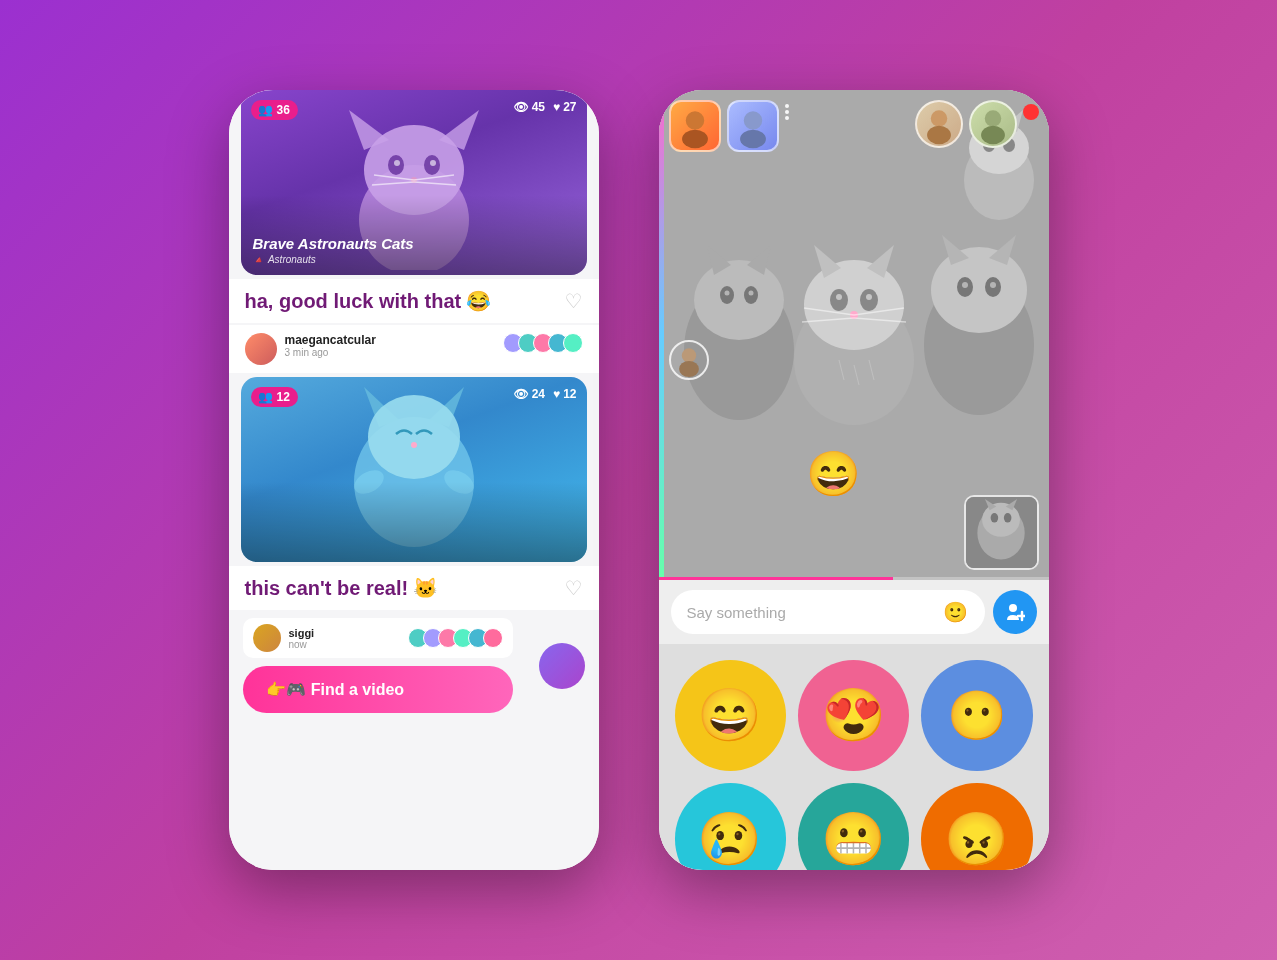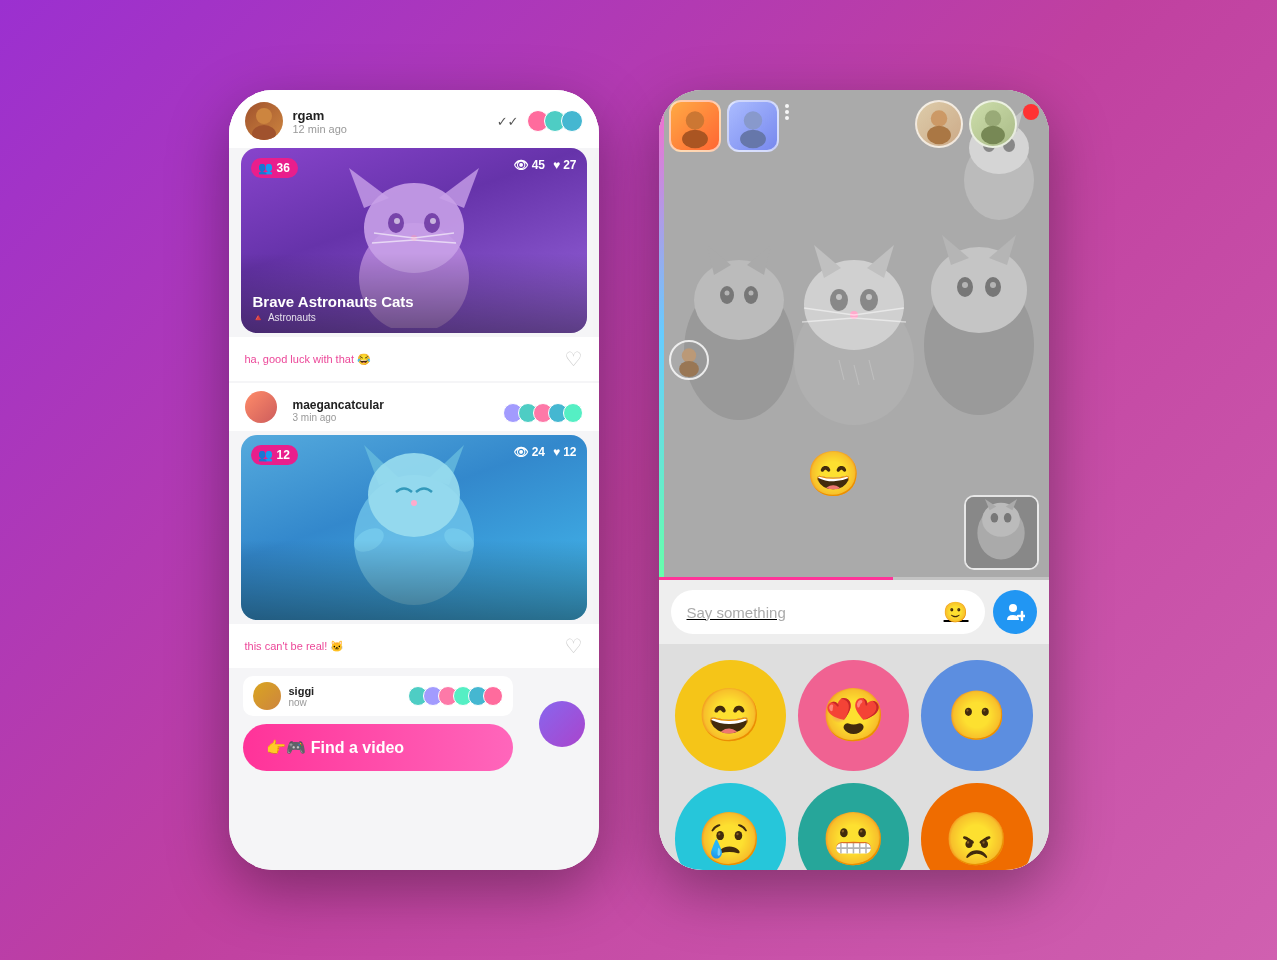--- a/index.html
+++ b/index.html
@@ -145,20 +145,21 @@
     .stat-item {
       display: flex;
       align-items: center;
       gap: 3px;
     }
 
     .card-title-area {
       position: absolute;
       bottom: 10px;
       left: 12px;
+      font-style: italic;
     }
     .card-title {
       color: #fff;
       font-size: 15px;
       font-weight: 800;
     }
     .card-subtitle {
       color: rgba(255,255,255,0.85);
       font-size: 10px;
       display: flex;
@@ -170,38 +171,38 @@
     
     .comment-row {
       background: #fff;
       padding: 10px 16px;
       display: flex;
       align-items: center;
       justify-content: space-between;
       margin-bottom: 2px;
     }
     .comment-text {
-      font-size: 11px;
-      font-weight: 400;
-      color: #ec4899;
+      font-size: 20px;
+      font-weight: 700;
+      color: #701a75;
       flex: 1;
     }
     .heart-icon {
       color: #ccc;
       font-size: 20px;
       cursor: pointer;
     }
 
     
     .user-row {
       background: #fff;
       padding: 8px 16px;
       display: flex;
-      align-items: flex-end;
-      gap: 16px;
+      align-items: flex-start;
+      gap: 8px;
       margin-bottom: 4px;
     }
     .user-row .avatar-sm {
       width: 32px; height: 32px;
       border-radius: 50%;
       background: linear-gradient(135deg, #ff69b4, #ff1493);
       flex-shrink: 0;
     }
     .user-row .user-info { flex: 1; }
     .user-row .uname {
@@ -326,21 +327,20 @@
 
     .say-something {
       flex: 1;
       background: #fff;
       border-radius: 24px;
       padding: 10px 16px;
       display: flex;
       align-items: center;
       justify-content: space-between;
       border: none;
-      text-decoration: underline;
     }
 
     .say-something-text {
       color: #aaa;
       font-size: 15px;
     }
 
     .emoji-btn {
       color: #aaa;
       font-size: 20px;
@@ -422,40 +422,20 @@
     .col-h { background: #55efc4; }
   </style>
 </head>
 <body>
 
 <div class="phones-container">
 
   <div class="phone phone-left">
     <div class="screen">
 
-      <div class="feed-header">
-        <div class="avatar">
-          <svg viewBox="0 0 38 38" xmlns="http://www.w3.org/2000/svg">
-            <circle cx="19" cy="14" r="8" fill="#cd853f"></circle>
-            <ellipse cx="19" cy="32" rx="12" ry="9" fill="#a0522d"></ellipse>
-          </svg>
-        </div>
-        <div class="header-info">
-          <div class="username">rgam</div>
-          <div class="time">12 min ago</div>
-        </div>
-        <div class="header-icons">
-          <div style="font-size:13px;color:#555;margin-right:4px;">✓✓</div>
-          <div style="display:flex;">
-            <div class="mini-avatar col-a"></div>
-            <div class="mini-avatar col-b"></div>
-            <div class="mini-avatar col-c"></div>
-          </div>
-        </div>
-      </div>
 
       <div class="feed-card">
         <div class="card-image card-purple">
           <div class="card-image-cat">
 
             <svg class="cat-body-purple" viewBox="0 0 160 170" xmlns="http://www.w3.org/2000/svg">
 
               <polygon points="30,50 15,10 55,40" fill="#c8a0e8" opacity="0.8"></polygon>
               <polygon points="130,50 145,10 105,40" fill="#c8a0e8" opacity="0.8"></polygon>
 

